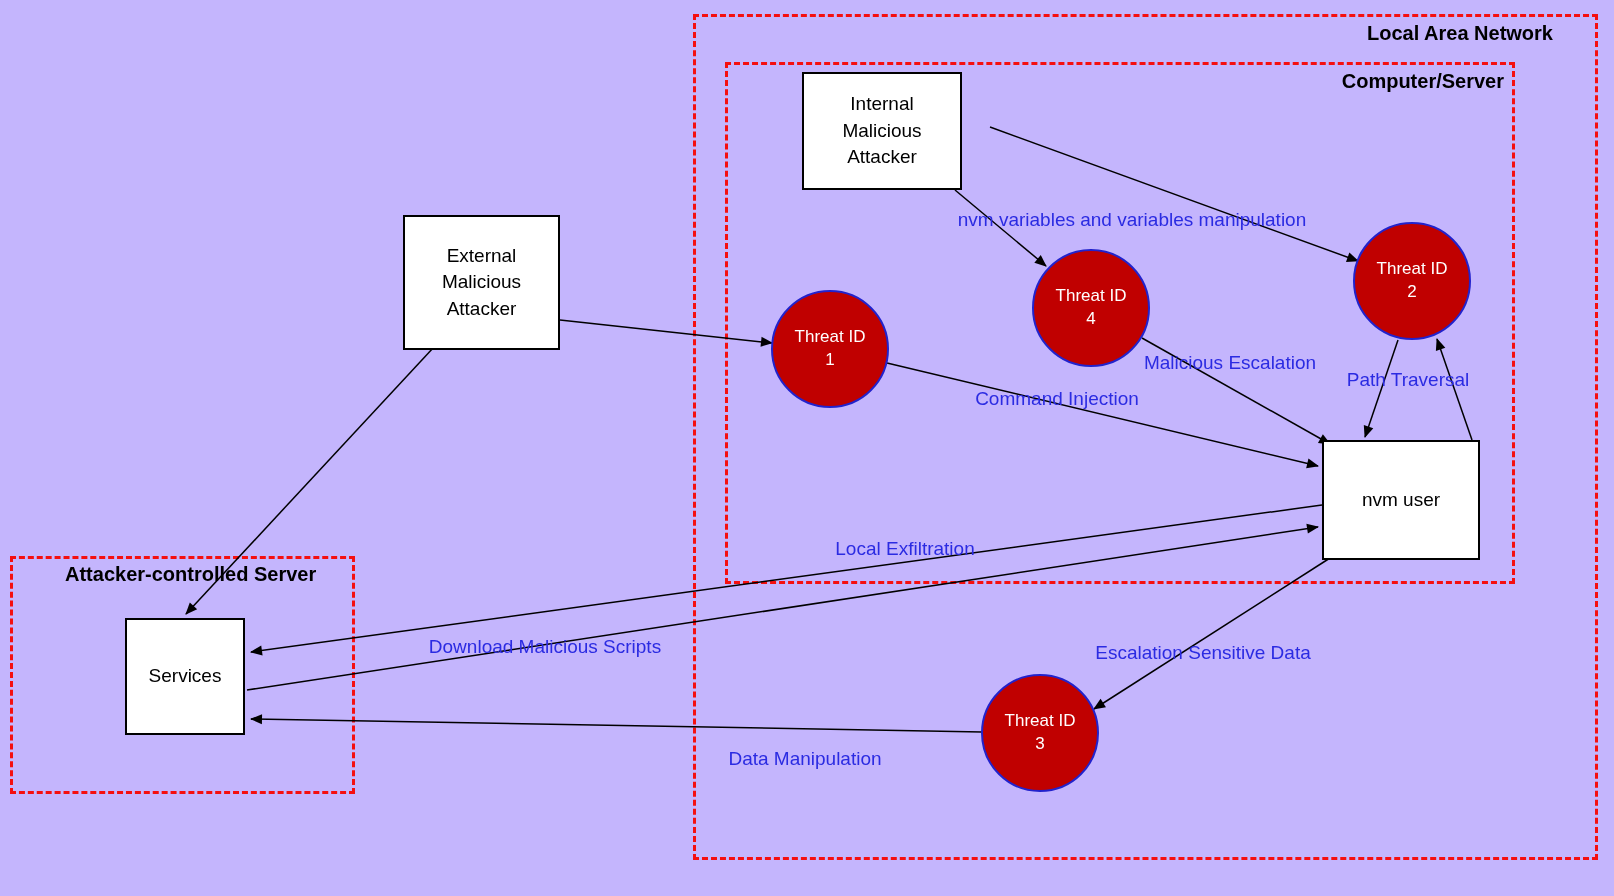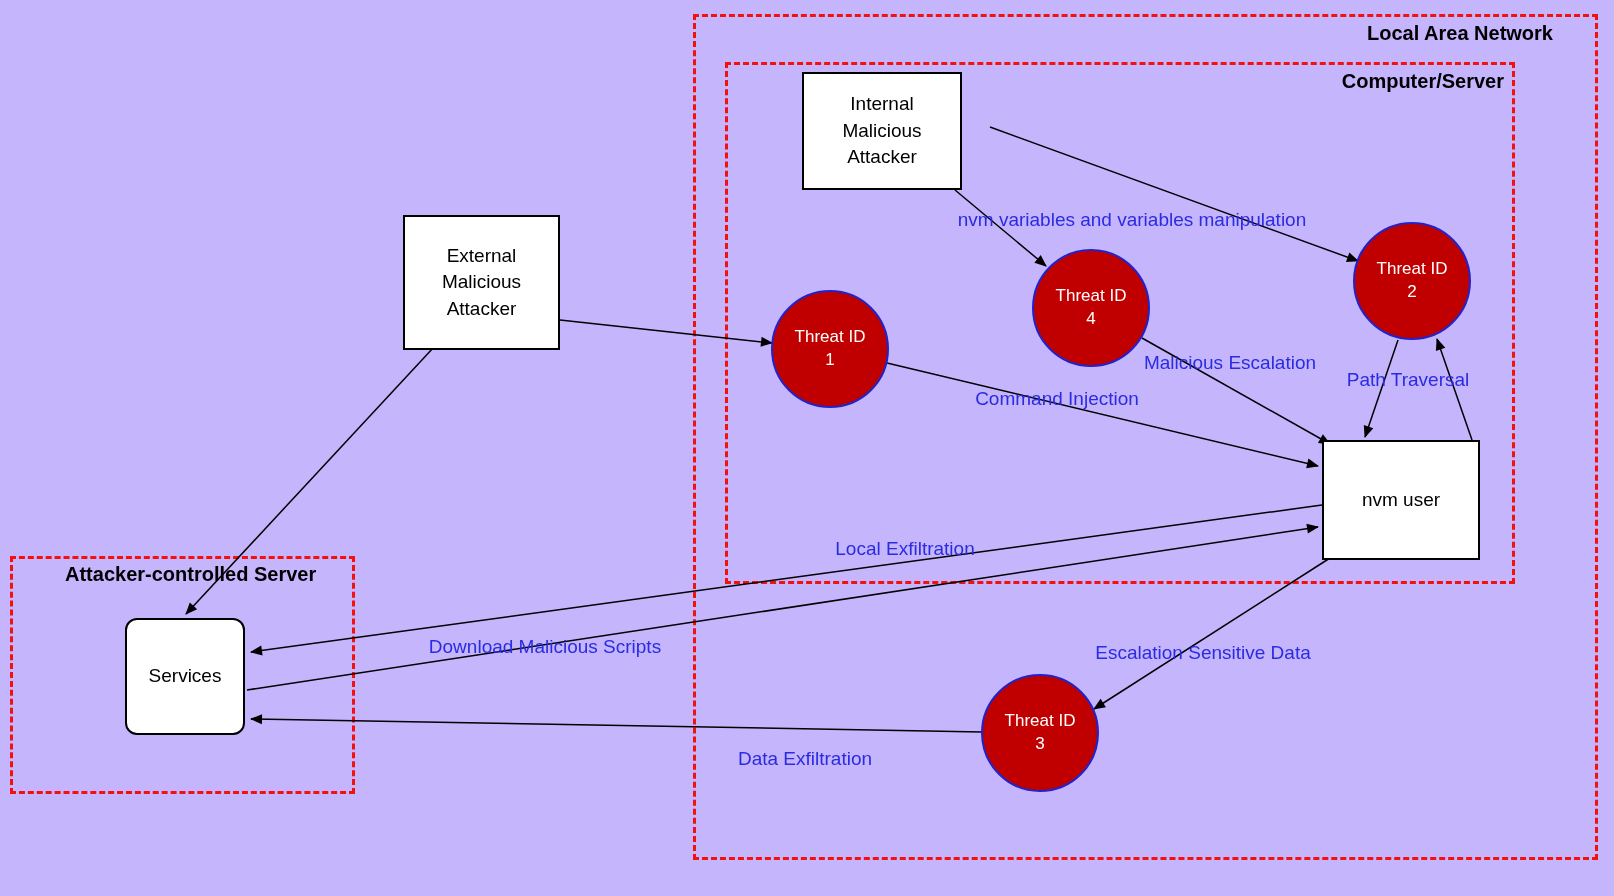--- a/index.html
+++ b/index.html
@@ -76,21 +76,21 @@
   <div class="node-box" style="left:403px; top:215px; width:157px; height:135px;">
     <span>External
 Malicious
 Attacker</span>
   </div>
 
   <div class="node-box" style="left:1322px; top:440px; width:158px; height:120px;">
     <span>nvm user</span>
   </div>
 
-  <div class="node-box" style="left:125px; top:618px; width:120px; height:117px;border-radius:12px;">
+  <div class="node-box" style="left:125px; top:618px; width:120px; height:117px;">
     <span>Services</span>
   </div>
 
   <div class="threat" style="left:771px; top:290px; width:118px; height:118px;">
     <span>Threat ID
 1</span>
   </div>
 
   <div class="threat" style="left:1353px; top:222px; width:118px; height:118px;">
     <span>Threat ID
@@ -114,15 +114,15 @@
   <div class="flow-label" style="left:1408px; top:380px;">Path Traversal</div>
 
   <div class="flow-label" style="left:1057px; top:399px;">Command Injection</div>
 
   <div class="flow-label" style="left:905px; top:549px;">Local Exfiltration</div>
 
   <div class="flow-label" style="left:545px; top:647px;">Download Malicious Scripts</div>
 
   <div class="flow-label" style="left:1203px; top:653px;">Escalation Sensitive Data</div>
 
-  <div class="flow-label" style="left:805px; top:759px;">Data Exfiltration</div>
+  <div class="flow-label" style="left:805px; top:759px;">Data Manipulation</div>
 
 </div>
 
 </body></html>

